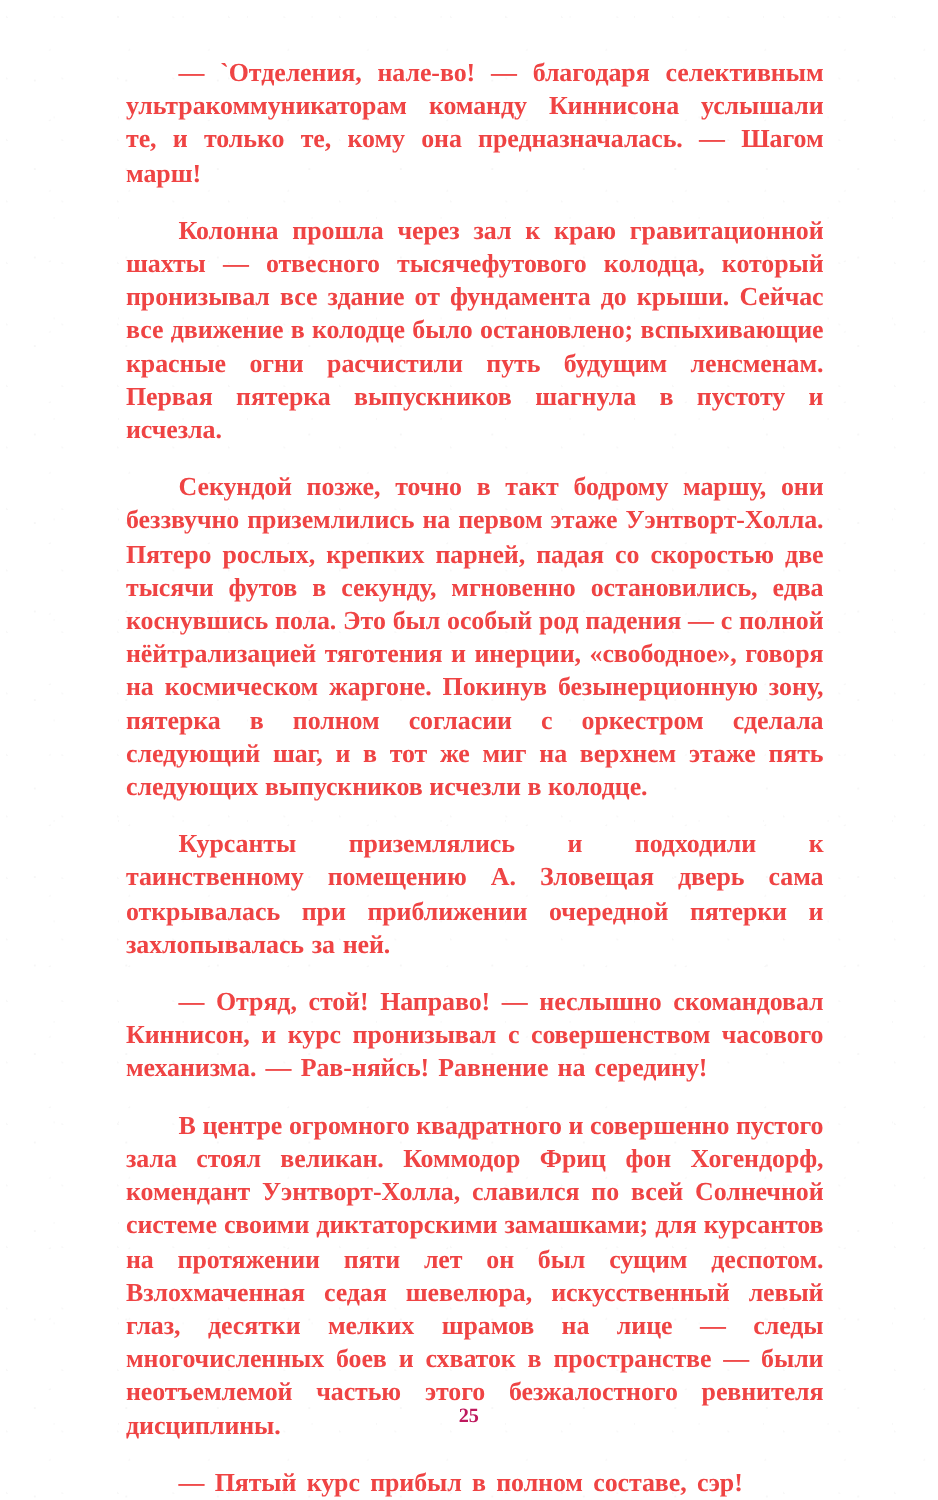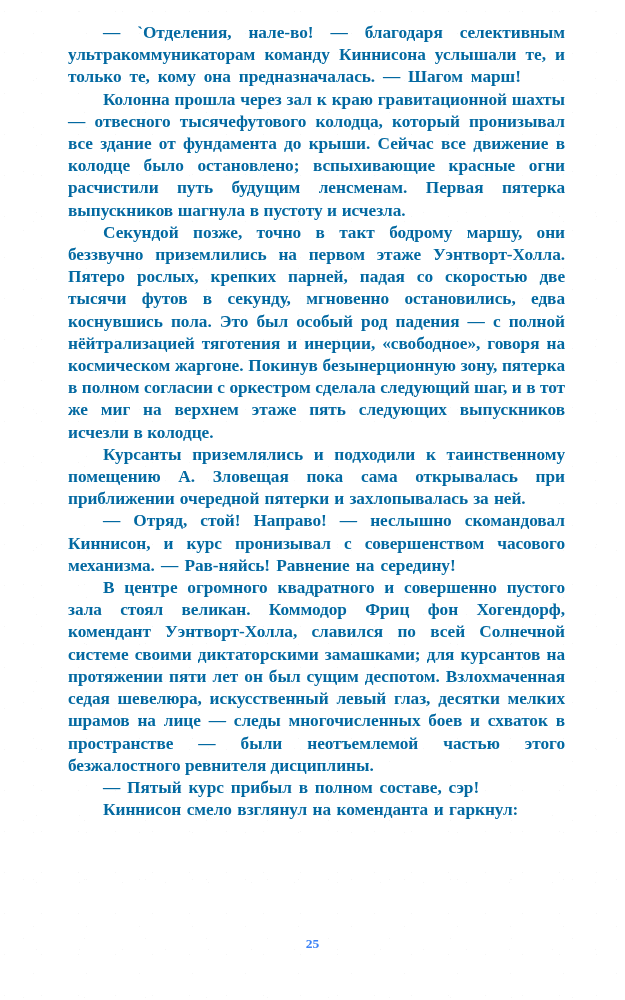--- a/index.html
+++ b/index.html
@@ -23,28 +23,28 @@
   }
 
   .text-column {
     position: absolute;
     left: 68px;
     top: 22px;
     width: 497px;
   }
 
   .para {
-    margin: 0;
+    margin: 16px;
     text-align: justify;
     text-indent: 35px;
     font-weight: bold;
     font-size: 17.3px;
     line-height: 22.2px;
     letter-spacing: -0.05px;
-    color: #0369a1;
+    color: #ef4444;
     word-spacing: 0px;
     -webkit-font-smoothing: none;
   }
 
   
   .p1 { word-spacing: 3.6px; }
   .p2 { word-spacing: 0.35px; }
   .p3 { word-spacing: 0.2px; }
   .p4 { word-spacing: 0.9px; }
   .p5 { word-spacing: 1.9px; }
@@ -55,21 +55,21 @@
 
   .page-number {
     position: absolute;
     left: 0;
     top: 936px;
     width: 625px;
     text-align: center;
     font-family: "Liberation Serif", "DejaVu Serif", serif;
     font-weight: bold;
     font-size: 13.5px;
-    color: #3b82f6;
+    color: #be185d;
   }
 
   
   .scan-grain {
     position: absolute;
     inset: 0;
     pointer-events: none;
     opacity: 0.030;
     background-image:
       radial-gradient(circle at 12% 28%, #000 0.6px, transparent 0.7px),
@@ -81,21 +81,21 @@
 </style>
 </head>
 <body>
 
 <div class="page">
 
   <div class="text-column">
     <p class="para p1">— `Отделения, нале-во! — благодаря селективным ультракоммуникаторам команду Киннисона услышали те, и только те, кому она предназначалась. — Шагом марш!</p>
     <p class="para p2">Колонна прошла через зал к краю гравитационной шахты — отвесного тысячефутового колодца, который пронизывал все здание от фундамента до крыши. Сейчас все движение в колодце было остановлено; вспыхивающие красные огни расчистили путь будущим ленсменам. Первая пятерка выпускников шагнула в пустоту и исчезла.</p>
     <p class="para p3">Секундой позже, точно в такт бодрому маршу, они беззвучно приземлились на первом этаже Уэнтворт-Холла. Пятеро рослых, крепких парней, падая со скоростью две тысячи футов в секунду, мгновенно остановились, едва коснувшись пола. Это был особый род падения — с полной нёйтрализацией тяготения и инерции, «свободное», говоря на космическом жаргоне. Покинув безынерционную зону, пятерка в полном согласии с оркестром сделала следующий шаг, и в тот же миг на верхнем этаже пять следующих выпускников исчезли в колодце.</p>
-    <p class="para p4">Курсанты приземлялись и подходили к таинственному помещению А. Зловещая пока сама открывалась при приближении очередной пятерки и захлопывалась за ней.</p>
+    <p class="para p4">Курсанты приземлялись и подходили к таинственному помещению А. Зловещая дверь сама открывалась при приближении очередной пятерки и захлопывалась за ней.</p>
     <p class="para p5">— Отряд, стой! Направо! — неслышно скомандовал Киннисон, и курс пронизывал с совершенством часового механизма. — Рав-няйсь! Равнение на середину!</p>
     <p class="para p6">В центре огромного квадратного и совершенно пустого зала стоял великан. Коммодор Фриц фон Хогендорф, комендант Уэнтворт-Холла, славился по всей Солнечной системе своими диктаторскими замашками; для курсантов на протяжении пяти лет он был сущим деспотом. Взлохмаченная седая шевелюра, искусственный левый глаз, десятки мелких шрамов на лице — следы многочисленных боев и схваток в пространстве — были неотъемлемой частью этого безжалостного ревнителя дисциплины.</p>
     <p class="para p8">— Пятый курс прибыл в полном составе, сэр!</p>
     <p class="para p7">Киннисон смело взглянул на коменданта и гаркнул:</p>
   </div>
 
   <div class="page-number">25</div>
 
   <div class="scan-grain"></div>
 </div>

